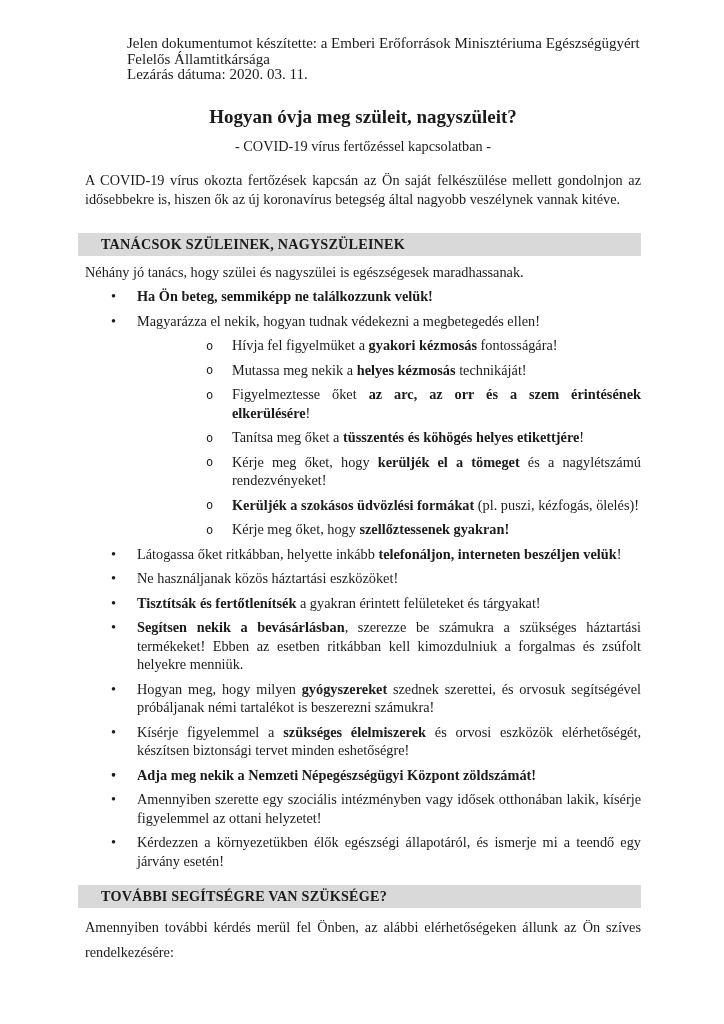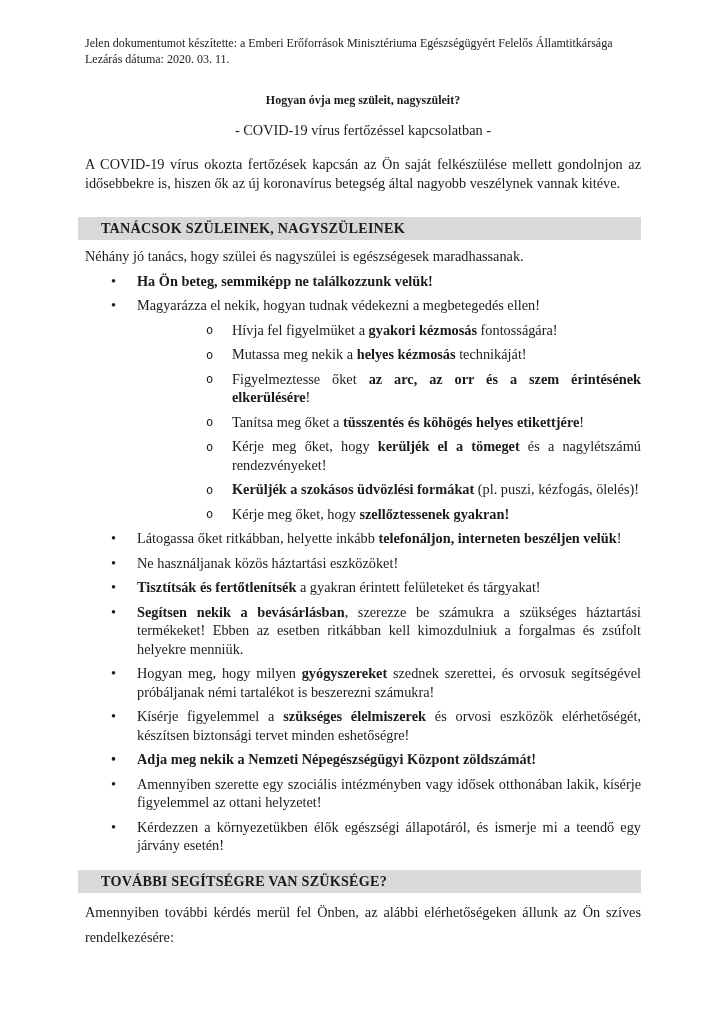--- a/index.html
+++ b/index.html
@@ -16,25 +16,26 @@
   }
   .page {
     box-sizing: border-box;
     width: 724px;
     height: 1024px;
     padding: 36px 83px 0 85px;
     font-size: 14.3px;
     line-height: 18.5px;
   }
   .meta {
-    font-size: 12px;
+    font-size: 15px;
     line-height: 15.5px;
+    margin-left: 42px;
   }
   .title {
-    font-size: 12px;
+    font-size: 19px;
     line-height: 19px;
     font-weight: 700;
     text-align: center;
     margin: 24px 0 0 0;
   }
   .subtitle {
     text-align: center;
     margin-top: 12px;
     font-size: 14.3px;
     line-height: 17px;

